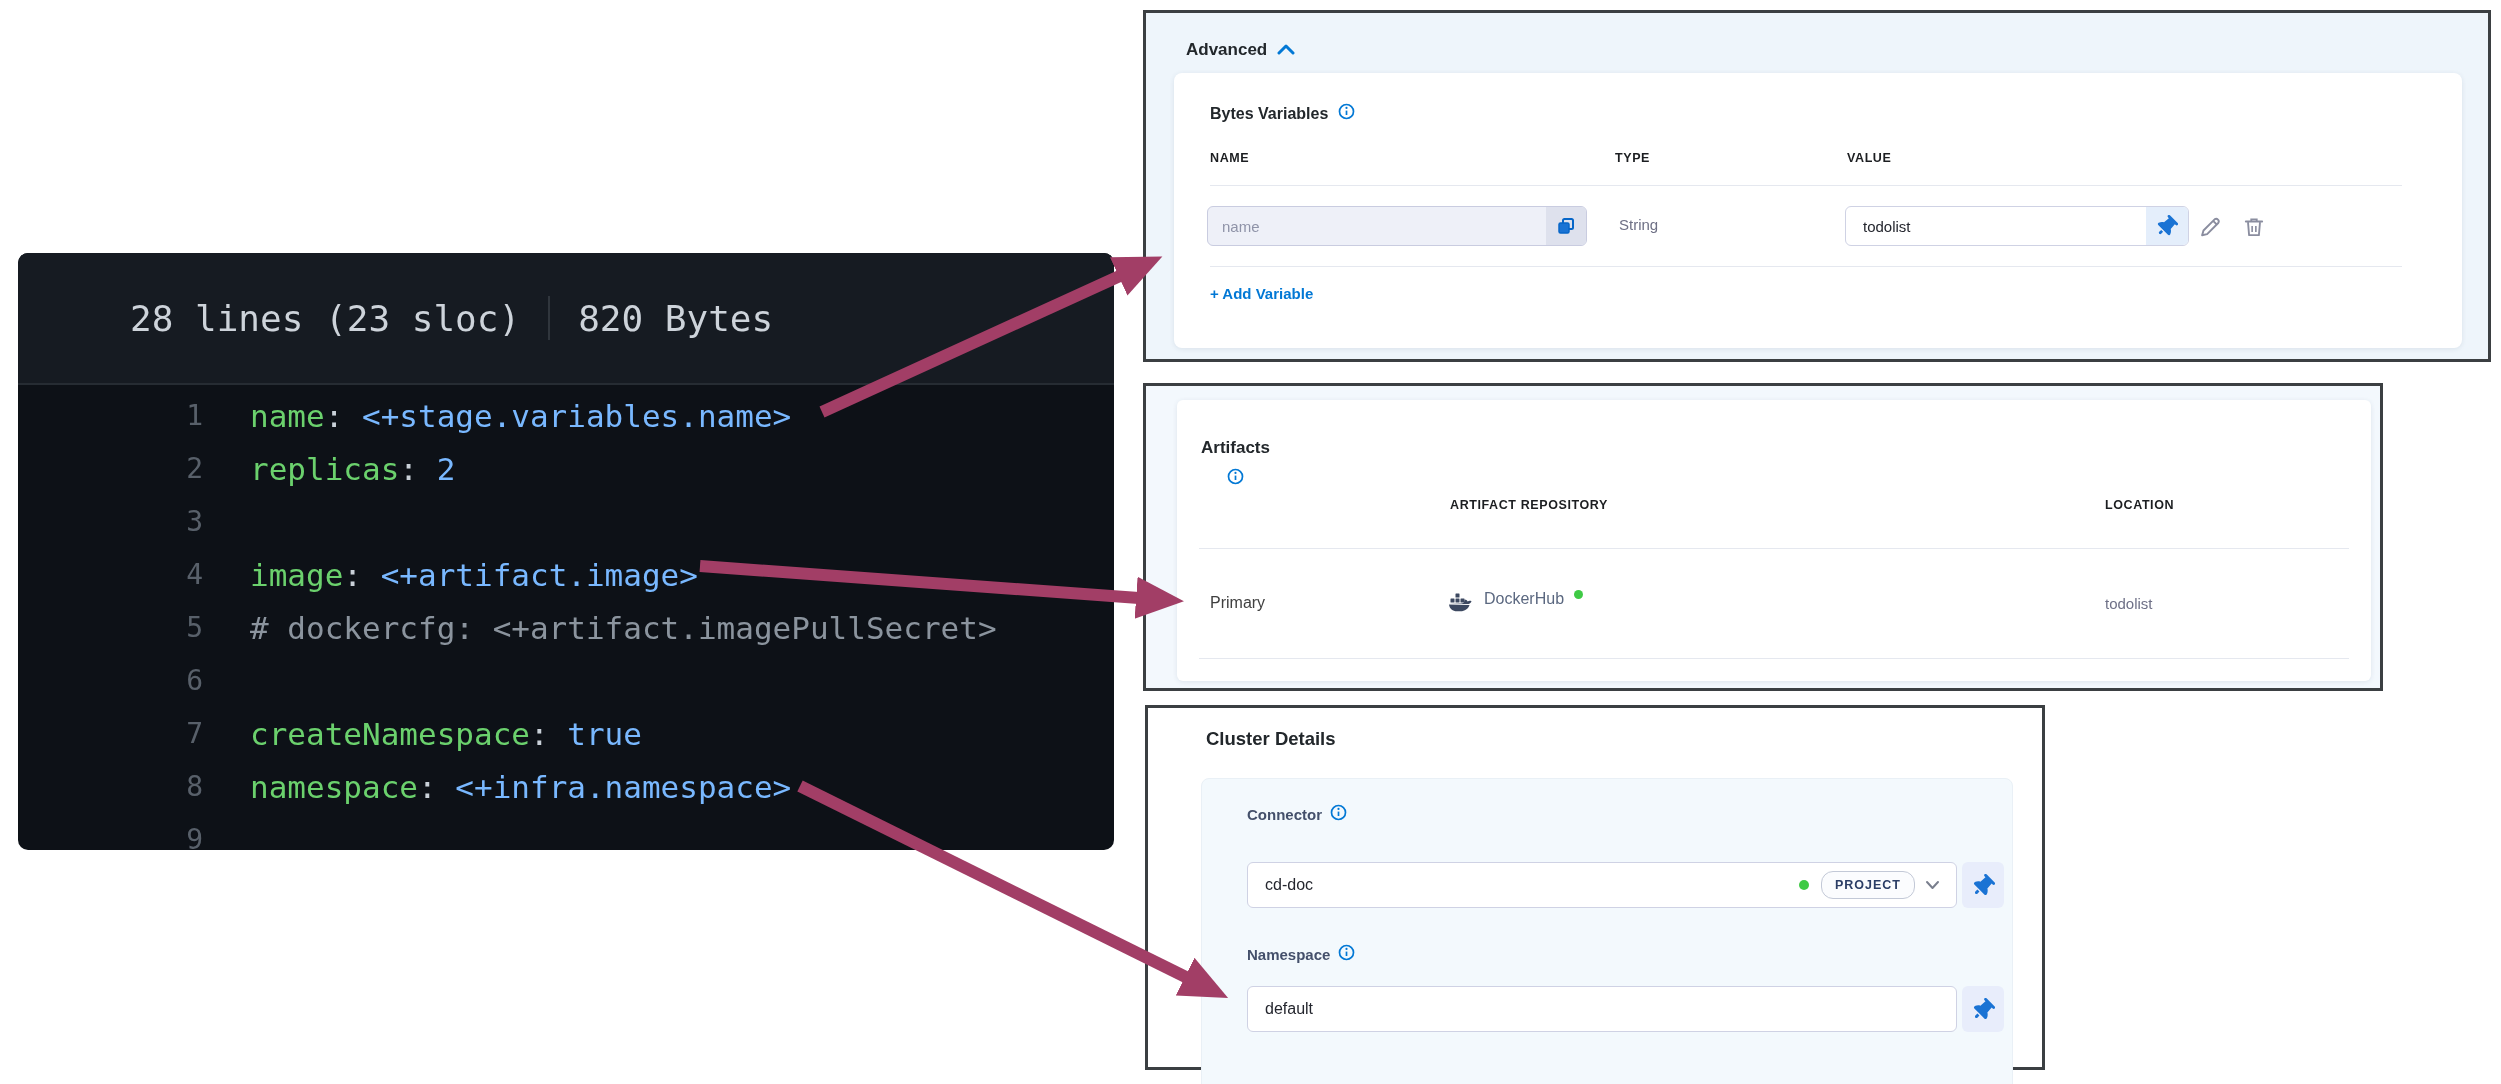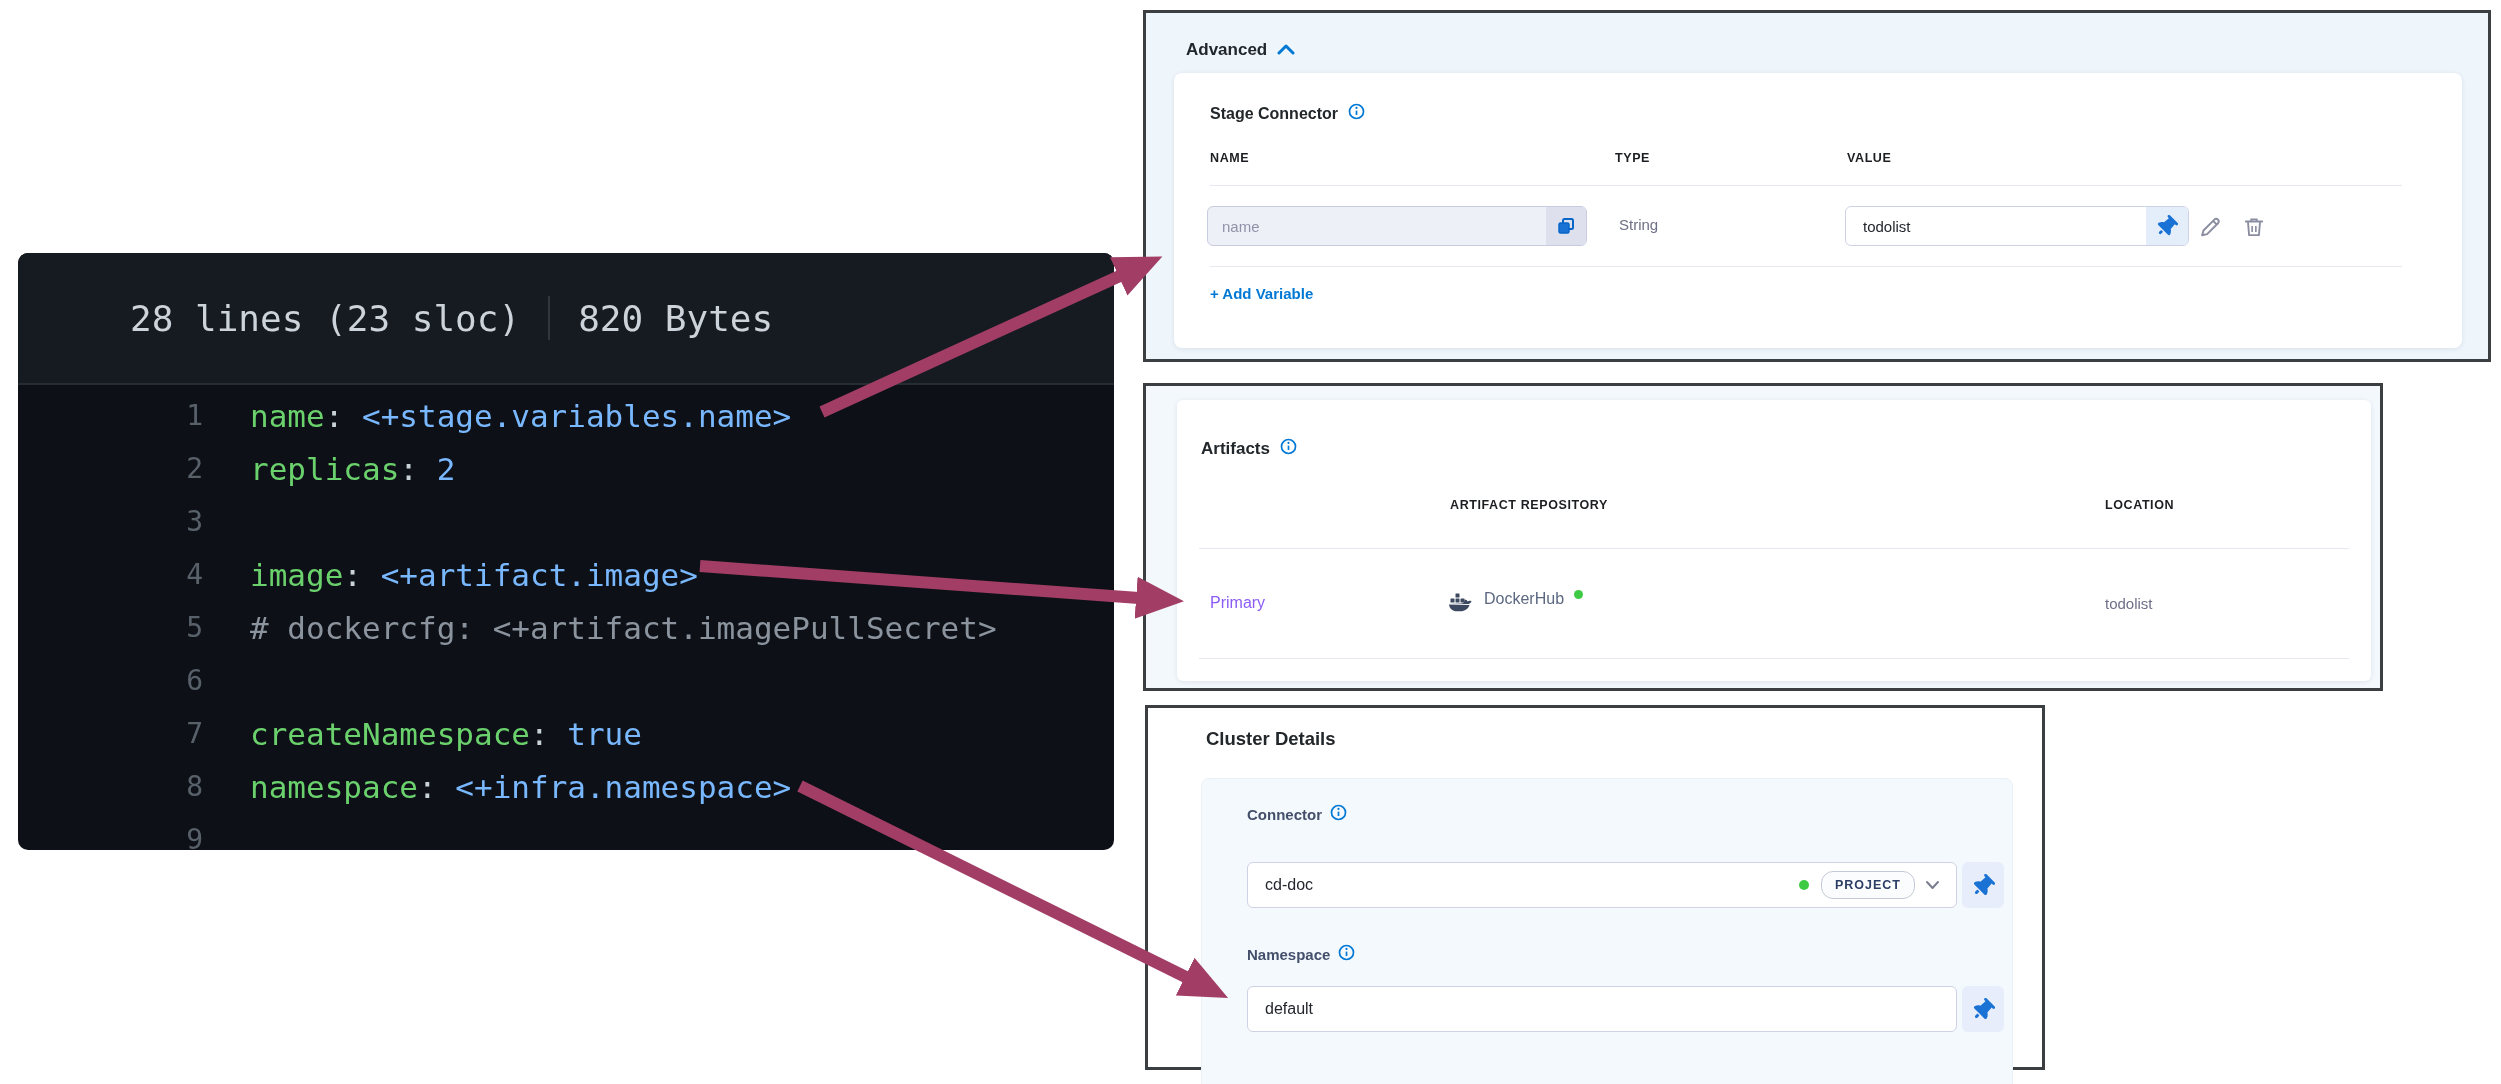--- a/index.html
+++ b/index.html
@@ -46,23 +46,23 @@
   #name-input .ph{padding-left:14px;font-size:15px;color:#8f93a8;flex:1;}
   #name-input .copyseg{flex:0 0 40px;height:100%;background:#dee1ed;display:flex;align-items:center;justify-content:center;}
   #type-cell{position:absolute;left:445px;top:143px;font-size:15px;color:#6e7085;}
   #value-input{left:671px;top:133px;width:344px;height:40px;}
   #value-input .inputtext{font-size:15px;}
   #add-var{position:absolute;left:36px;top:212px;font-size:15px;font-weight:bold;color:var(--accent);cursor:pointer;}
 
   
   #art-panel{left:1143px;top:383px;width:1240px;height:308px;background:#f3f8fd;}
   #art-card{left:31px;top:14px;width:1194px;height:281px;border-radius:6px;}
-  #art-title{position:absolute;left:24px;top:38px;font-size:17px;}
+  #art-title{position:absolute;left:24px;top:38px;font-size:17px;flex-direction:column;}
   #art-row{position:absolute;left:0;top:175px;width:100%;height:56px;display:flex;align-items:center;}
-  #art-primary{position:absolute;left:33px;font-size:16px;color:#8b5cf6;font-weight:500;}
+  #art-primary{position:absolute;left:33px;font-size:16px;color:#404040;font-weight:500;}
   #art-repo{position:absolute;left:271px;display:flex;align-items:flex-start;gap:10px;font-size:16px;color:#5b6880;}
   #art-loc{position:absolute;left:928px;font-size:15px;color:#6e7087;}
 
   
   #clu-panel{left:1145px;top:705px;width:900px;height:365px;background:#fff;}
   #clu-title{position:absolute;left:58px;top:20px;font-size:18.5px;}
   #clu-card{left:53px;top:70px;width:812px;height:333px;background:#f3f9fd;box-shadow:none;border:1px solid #e9f0f6;}
   .badge{border:1px solid #c3c9d7;background:#fbfcfe;border-radius:12px;padding:6px 13px;font-size:12.5px;font-weight:bold;
     letter-spacing:1px;color:#2c3e66;}
   
@@ -96,21 +96,21 @@
     <div id="adv-title" class="sec-title">
       <span>Advanced</span>
       <span>
         <svg width="18" height="12" viewBox="0 0 18 12">
             <polyline points="2,10 9,3 16,10" fill="none" stroke="#0278d5" stroke-width="3" stroke-linecap="round" stroke-linejoin="round"></polyline>
           </svg>
       </span>
     </div>
     <div id="adv-card" class="card">
       <div id="sv-title" class="sec-title">
-        <span>Stage Connector</span>
+        <span>Bytes Variables</span>
         <span>
           <svg width="17" height="17" viewBox="0 0 17 17">
               <circle cx="8.5" cy="8.5" r="7" fill="none" stroke="#0278d5" stroke-width="1.7"></circle>
               <line x1="8.5" y1="7.6" x2="8.5" y2="12" stroke="#0278d5" stroke-width="1.7"></line>
               <circle cx="8.5" cy="4.9" r="1.1" fill="#0278d5"></circle>
             </svg>
         </span>
       </div>
       <div class="colhdr" style="left:36px;top:78px">NAME</div>
       <div class="colhdr" style="left:441px;top:78px">TYPE</div>

